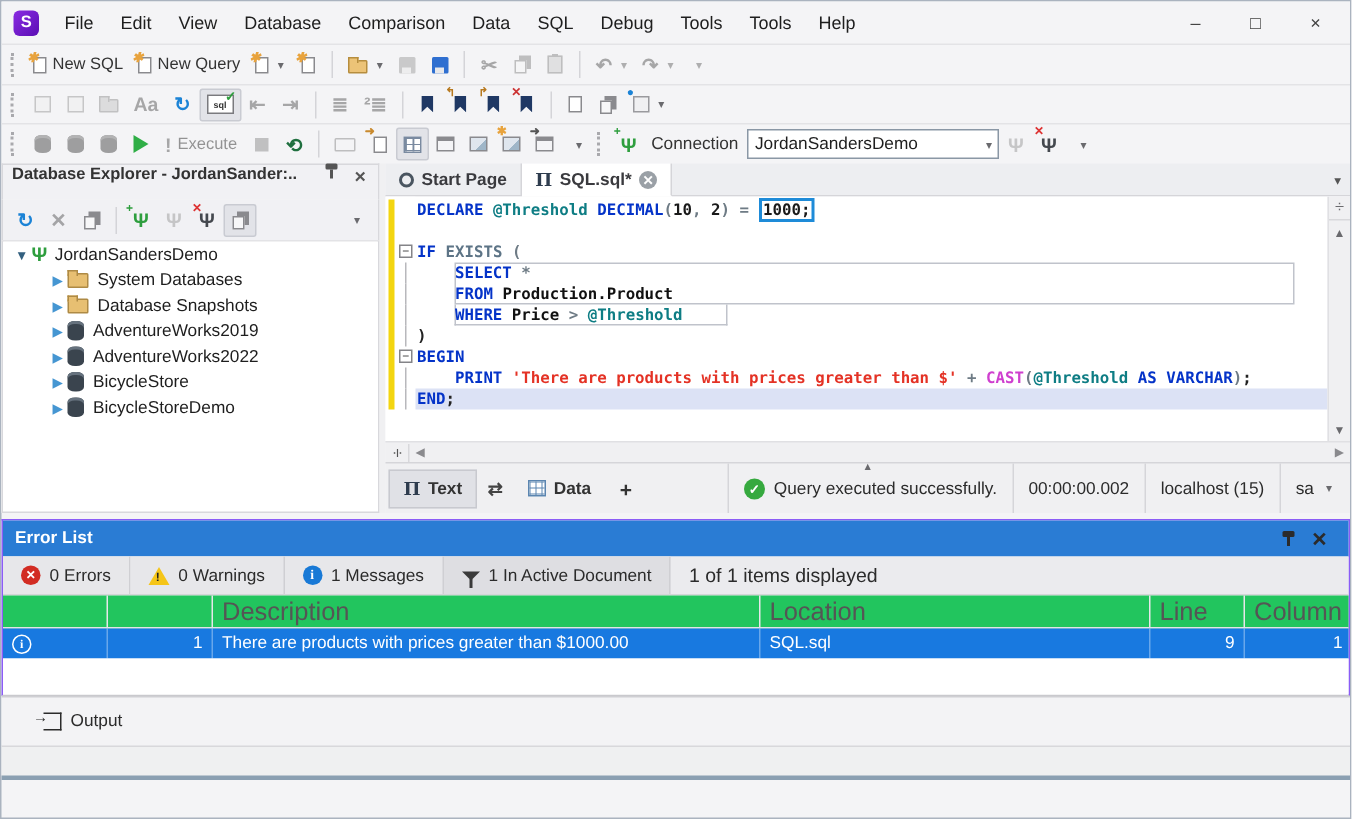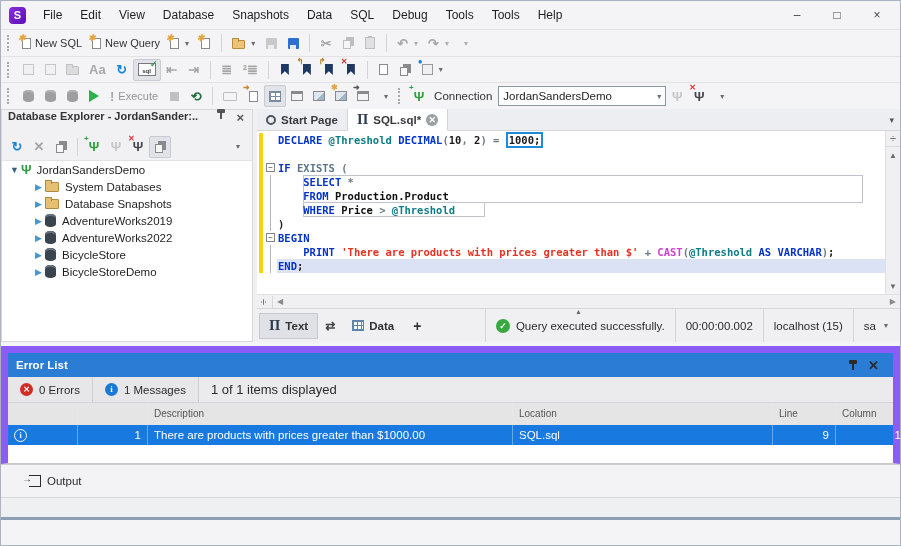--- a/index.html
+++ b/index.html
@@ -110,37 +110,37 @@
   .btab.active{background:#e0e1e6;border-color:#c8c9cf}
   .ic-datagrid{width:12px;height:11px;border:1px solid #5b85b0;background-image:linear-gradient(#5b85b0 1px,transparent 1px),linear-gradient(90deg,#5b85b0 1px,transparent 1px);background-size:4px 4px;background-color:#fff}
   .swap{font-size:12px;color:#444;padding:0 7px;font-weight:bold}
   .plusb{font-size:14px;color:#333;padding:0 9px;font-weight:bold}
   .stat{margin-left:auto;display:flex;align-items:center;height:100%}
   .stat .seg{display:flex;align-items:center;gap:6px;height:100%;padding:0 10px;border-left:1px solid #d5d5d9;font-size:11.5px;color:#2b2b2b;white-space:nowrap}
   .okc{width:14px;height:14px;border-radius:50%;background:#36a93f;color:#fff;font-size:9px;line-height:14px;text-align:center;font-weight:bold}
 
   
   .gap{height:4px}
-  .errorlist{height:118px;display:flex;flex-direction:column;background:#fff;border:7px solid #8b5cf6;border-bottom:1px solid #c9c9cd}
+  .errorlist{height:118px;display:flex;flex-direction:column;background:#fff;border:1px solid #8b5cf6;border-bottom:1px solid #c9c9cd}
   .el-title{height:24px;background:#2a7cd4;display:flex;align-items:center;padding:0 8px;color:#fff;font-size:11.5px;font-weight:bold}
   .el-title .sp{flex:1}
   .el-title .pin{background:#2b2b2b}
   .el-title .pin::before{background:#2b2b2b}
   .el-title .xbtn{color:#2b2b2b;margin-right:6px}
   .el-filters{height:26px;background:#ebebee;border-bottom:1px solid #d5d5d8;display:flex;align-items:stretch}
   .fbtn{display:flex;align-items:center;gap:6px;padding:0 12px;font-size:11.5px;color:#2b2b2b;background:#e7e7ea;border-right:1px solid #cfcfd3}
   .fbtn.active{background:#dedee2}
   .fsummary{display:flex;align-items:center;padding:0 12px;font-size:13px;color:#2b2b2b}
   .ic-err{width:13px;height:13px;border-radius:50%;background:#d22c23;color:#fff;font-size:8px;line-height:13px;text-align:center;font-weight:bold}
   .ic-warn{position:relative;width:0;height:0;border-left:7px solid transparent;border-right:7px solid transparent;border-bottom:12px solid #f5c518}
   .ic-warn::after{content:"!";position:absolute;left:-2px;top:2px;font-size:8px;font-weight:bold;color:#222}
   .ic-info{width:13px;height:13px;border-radius:50%;background:#1879d6;color:#fff;font-size:9px;line-height:13px;text-align:center;font-weight:bold;font-family:"Liberation Serif",serif}
   .ic-funnel{position:relative;width:0;height:0;border-left:6px solid transparent;border-right:6px solid transparent;border-top:6px solid #3a3a3a}
   .ic-funnel::after{content:"";position:absolute;left:-1px;top:-1px;width:2px;height:6px;background:#3a3a3a}
-  .egrid-h{display:grid;grid-template-columns:70px 70px 365px 260px 63px 72px;height:22px;background:#e5e5e5;border-bottom:1px solid #e3e3e6;color:#555;font-size:10px}
+  .egrid-h{display:grid;grid-template-columns:70px 70px 365px 260px 63px 72px;height:22px;background:#22c55e;border-bottom:1px solid #e3e3e6;color:#555;font-size:17px}
   .egrid-h div{display:flex;align-items:center;padding:0 6px;border-right:1px solid #e7e7ea}
   .erow{display:grid;grid-template-columns:70px 70px 365px 260px 63px 72px;height:20px;background:#1879e0;color:#fff;font-size:11.5px}
   .erow div{display:flex;align-items:center;padding:0 6px;border-right:1px solid rgba(255,255,255,.35);overflow:hidden;white-space:nowrap}
   .erow .r{justify-content:flex-end}
   .ic-info-row{width:13px;height:13px;border-radius:50%;border:1.5px solid #fff;color:#fff;font-size:8px;line-height:11px;text-align:center;font-weight:bold;font-family:"Liberation Serif",serif}
   .el-rest{flex:1;background:#fff}
 
   
   .outputbar{height:33px;background:#f3f3f5;border-top:1px solid #cfcfd3;display:flex;align-items:center;padding-left:20px}
   .outtab{display:flex;align-items:flex-start;gap:6px;font-size:11.5px;color:#2b2b2b;padding:4px 8px}
@@ -153,21 +153,21 @@
 
 <div class="window">
 
   <div class="menubar">
     <div class="logo">S</div>
     <div id="menus" style="display:flex">
         <div class="menu-item">File</div>
         <div class="menu-item">Edit</div>
         <div class="menu-item">View</div>
         <div class="menu-item">Database</div>
-        <div class="menu-item">Snapshots</div>
+        <div class="menu-item">Comparison</div>
         <div class="menu-item">Data</div>
         <div class="menu-item">SQL</div>
         <div class="menu-item">Debug</div>
         <div class="menu-item">Tools</div>
         <div class="menu-item">Tools</div>
         <div class="menu-item">Help</div>
       </div>
     <div class="winbtns">
       <span>–</span>
       <span>□</span>
@@ -530,22 +530,30 @@
       <span class="sp"></span>
       <span class="pin"></span>
       <span class="xbtn">✕</span>
     </div>
     <div class="el-filters" id="elfilters">
         <div class="fbtn">
           <span class="ic-err">✕</span>
           <span>0 Errors</span>
         </div>
         <div class="fbtn">
+          <span class="ic-warn"></span>
+          <span>0 Warnings</span>
+        </div>
+        <div class="fbtn">
           <span class="ic-info">i</span>
           <span>1 Messages</span>
+        </div>
+        <div class="fbtn active">
+          <span class="ic-funnel"></span>
+          <span>1 In Active Document</span>
         </div>
         <div class="fsummary">1 of 1 items displayed</div>
       </div>
     <div class="egrid-h" id="egridh">
         <div></div>
         <div></div>
         <div>Description</div>
         <div>Location</div>
         <div>Line</div>
         <div>Column</div>

